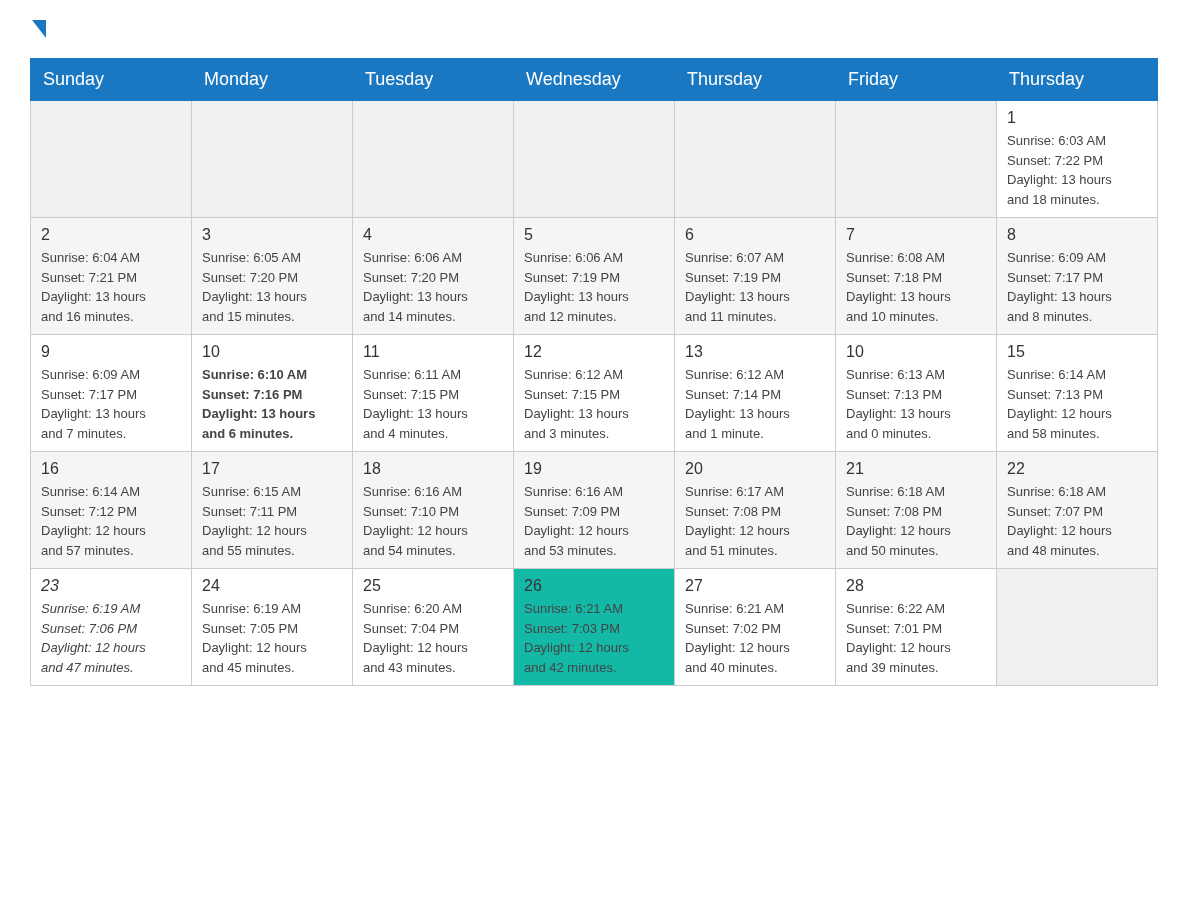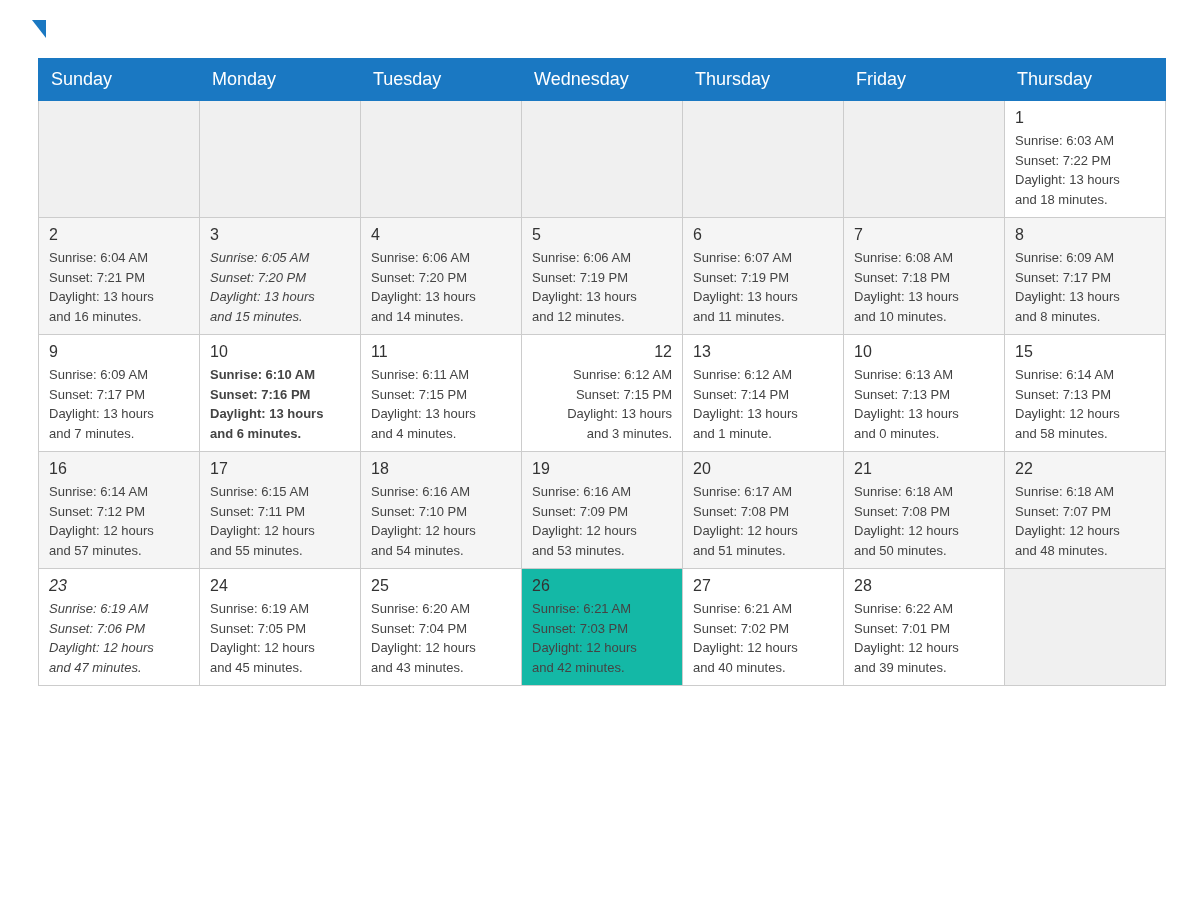--- a/index.html
+++ b/index.html
@@ -47,21 +47,20 @@
       color: #222;
     }
     .location {
       font-size: 22px;
       color: #555;
       margin-top: 4px;
     }
     .calendar {
       width: 100%;
       border-collapse: collapse;
-      margin-left: 8px;
     }
     .calendar th {
       background-color: #1a78c2;
       color: #fff;
       text-align: left;
       padding: 10px 12px;
       font-size: 18px;
       font-weight: normal;
       border: 1px solid #1a78c2;
     }
@@ -145,21 +144,21 @@
       <tr>
         <td style="background-color: rgb(245, 245, 245);">
           <span class="day-number">2</span>
           <div class="day-info" style="white-space: pre-line;">Sunrise: 6:04 AM
 Sunset: 7:21 PM
 Daylight: 13 hours
 and 16 minutes.</div>
         </td>
         <td style="background-color: rgb(245, 245, 245);">
           <span class="day-number">3</span>
-          <div class="day-info" style="white-space: pre-line; font-style: italic;">Sunrise: 6:05 AM
+          <div class="day-info" style="white-space: pre-line;">Sunrise: 6:05 AM
 Sunset: 7:20 PM
 Daylight: 13 hours
 and 15 minutes.</div>
         </td>
         <td style="background-color: rgb(245, 245, 245);">
           <span class="day-number">4</span>
           <div class="day-info" style="white-space: pre-line;">Sunrise: 6:06 AM
 Sunset: 7:20 PM
 Daylight: 13 hours
 and 14 minutes.</div>
@@ -208,21 +207,21 @@
 Daylight: 13 hours
 and 6 minutes.</div>
         </td>
         <td style="background-color: rgb(255, 255, 255);">
           <span class="day-number">11</span>
           <div class="day-info" style="white-space: pre-line;">Sunrise: 6:11 AM
 Sunset: 7:15 PM
 Daylight: 13 hours
 and 4 minutes.</div>
         </td>
-        <td style="background-color: rgb(255, 255, 255); text-align: right;">
+        <td style="background-color: rgb(255, 255, 255);">
           <span class="day-number">12</span>
           <div class="day-info" style="white-space: pre-line;">Sunrise: 6:12 AM
 Sunset: 7:15 PM
 Daylight: 13 hours
 and 3 minutes.</div>
         </td>
         <td style="background-color: rgb(255, 255, 255);">
           <span class="day-number">13</span>
           <div class="day-info" style="white-space: pre-line;">Sunrise: 6:12 AM
 Sunset: 7:14 PM

